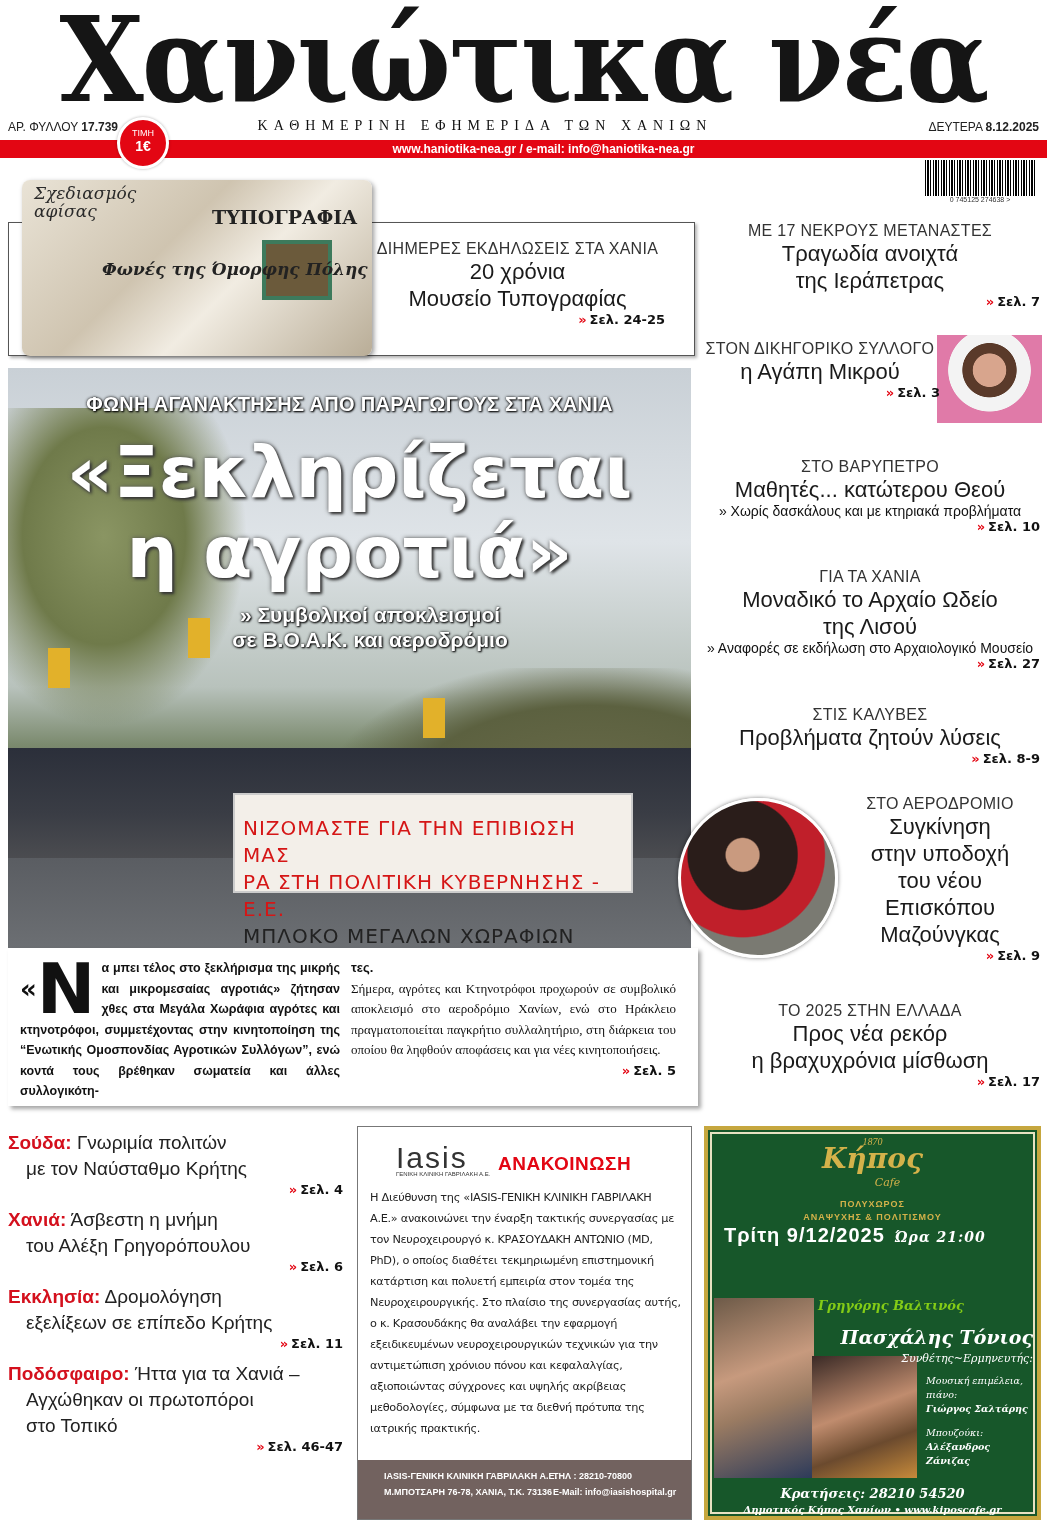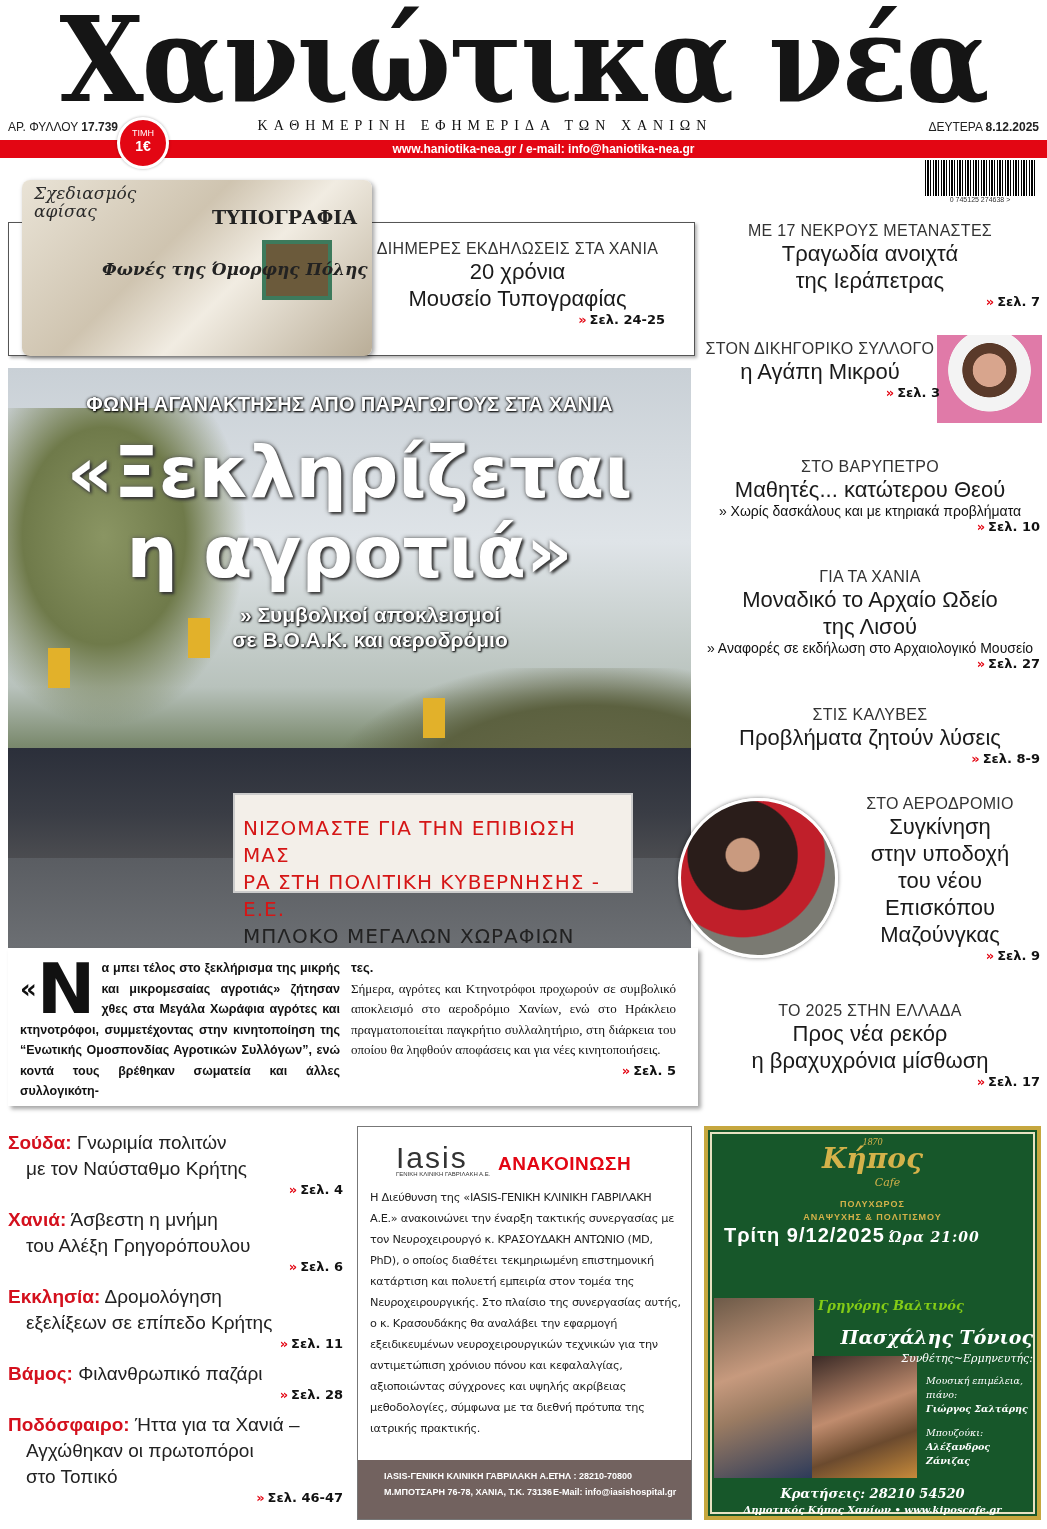--- a/index.html
+++ b/index.html
@@ -59,21 +59,21 @@
 .ad1 .title{position:absolute;left:140px;top:26px;color:#e30613;font-weight:bold;font-size:19px;letter-spacing:.5px}
 .ad1 .body{position:absolute;left:12px;top:60px;width:312px;font-family:"DejaVu Sans",sans-serif;font-size:11.3px;line-height:21px;color:#222;letter-spacing:-.3px}
 .ad1 .foot{position:absolute;left:0;bottom:0;width:333px;height:59px;background:#72625f;color:#fff;font-size:9px;font-weight:bold;padding:8px 26px;line-height:16px}
 .ad1 .foot .r{position:absolute;left:195px;top:8px}
 .ad2{left:704px;top:1126px;width:337px;height:394px;border:4px solid #c6a73e;background:#17572a;outline:2px solid #e8e2c2;outline-offset:-8px}
 .ad2 .yr{position:absolute;left:0;top:6px;width:329px;text-align:center;color:#d4b24a;font-family:"Liberation Serif",serif;font-style:italic;font-size:10px}
 .ad2 .brand{position:absolute;left:0;top:12px;width:329px;text-align:center;color:#d4b24a;font-family:"DejaVu Serif",serif;font-style:italic;font-weight:bold;font-size:28px}
 .ad2 .brand2{position:absolute;left:0;top:46px;width:329px;text-align:center;color:#d4b24a;font-family:"DejaVu Serif",serif;font-style:italic;font-size:11px;padding-left:30px}
 .ad2 .venue{position:absolute;left:0;top:68px;width:329px;text-align:center;color:#d4b24a;font-size:9px;font-weight:bold;line-height:13px;letter-spacing:1px}
 .ad2 .date{position:absolute;left:16px;top:94px;color:#fff;font-weight:bold;font-size:20px;letter-spacing:1px}
-.ad2 .date .h{font-size:14px;font-style:italic;font-family:"DejaVu Serif",serif;margin-left:4px}
+.ad2 .date .h{font-size:14px;font-style:italic;font-family:"DejaVu Serif",serif;margin-left:10px}
 .ad2 .show{position:absolute;left:22px;top:120px;color:#d4b24a;font-family:"DejaVu Serif",serif;font-style:italic;font-weight:bold;font-size:18px;line-height:22px}
 .ad2 .show .l2{padding-left:65px;display:block}
 .ad2 .a1{position:absolute;left:110px;top:168px;width:215px;text-align:left;color:#84cc16;font-family:"DejaVu Serif",serif;font-style:italic;font-weight:bold;font-size:13px}
 .ad2 .a2{position:absolute;left:110px;top:196px;width:215px;text-align:right;color:#fff;font-family:"DejaVu Serif",serif;font-style:italic;font-weight:bold;font-size:19px}
 .ad2 .a3{position:absolute;left:110px;top:222px;width:215px;text-align:right;color:#fff;font-family:"DejaVu Serif",serif;font-style:italic;font-size:11px}
 .ad2 .ph1{position:absolute;left:6px;top:168px;width:100px;height:180px;background:linear-gradient(160deg,#6d5a48,#c79a7e 40%,#9a7b62 60%,#2c3a5a)}
 .ad2 .ph2{position:absolute;left:104px;top:226px;width:105px;height:122px;background:linear-gradient(160deg,#3a2a26,#c08c6e 45%,#6b4a2e 70%,#c68a3a)}
 .ad2 .cr{position:absolute;left:218px;top:244px;width:110px;color:#fff;font-family:"DejaVu Serif",serif;font-style:italic;font-size:9.5px;line-height:14px}
 .ad2 .cr .n{font-weight:bold}
 .ad2 .res{position:absolute;left:0;top:356px;width:329px;text-align:center;color:#fff;font-family:"DejaVu Serif",serif;font-style:italic;font-weight:bold;font-size:13px}
@@ -209,24 +209,20 @@
   </div>
   <div class="short">
     <div class="t"><span class="lbl">Χανιά:</span> <span>Άσβεστη η μνήμη</span></div>
     <div class="c">του Αλέξη Γρηγορόπουλου</div>
     <div class="pg"><span class="arr">»</span><span>Σελ. 6</span></div>
   </div>
   <div class="short">
     <div class="t"><span class="lbl">Εκκλησία:</span> <span>Δρομολόγηση</span></div>
     <div class="c">εξελίξεων σε επίπεδο Κρήτης</div>
     <div class="pg"><span class="arr">»</span><span>Σελ. 11</span></div>
-  </div>
-  <div class="short">
-    <div class="t"><span class="lbl">Βάμος:</span> <span>Φιλανθρωπικό παζάρι</span></div>
-    <div class="pg"><span class="arr">»</span><span>Σελ. 28</span></div>
   </div>
   <div class="short">
     <div class="t"><span class="lbl">Ποδόσφαιρο:</span> <span>Ήττα για τα Χανιά –</span></div>
     <div class="c">Αγχώθηκαν οι πρωτοπόροι</div>
     <div class="c">στο Τοπικό</div>
     <div class="pg"><span class="arr">»</span><span>Σελ. 46-47</span></div>
   </div>
 </div>
 
 <div class="abs ad1">

